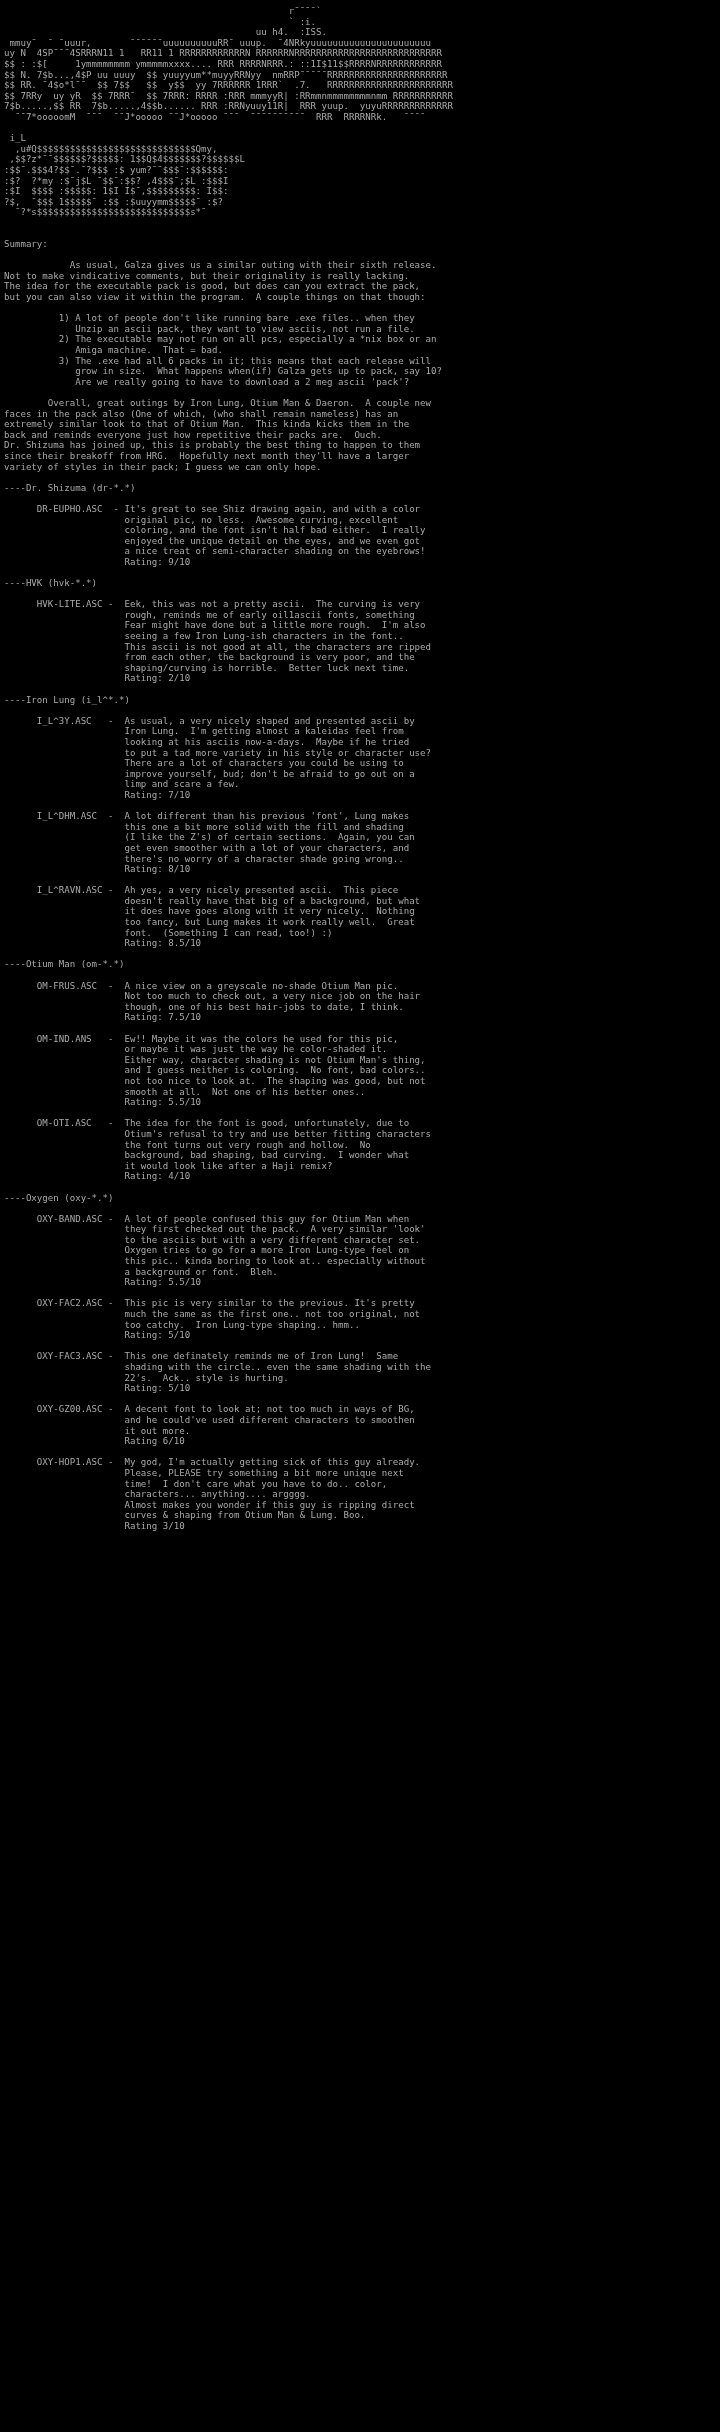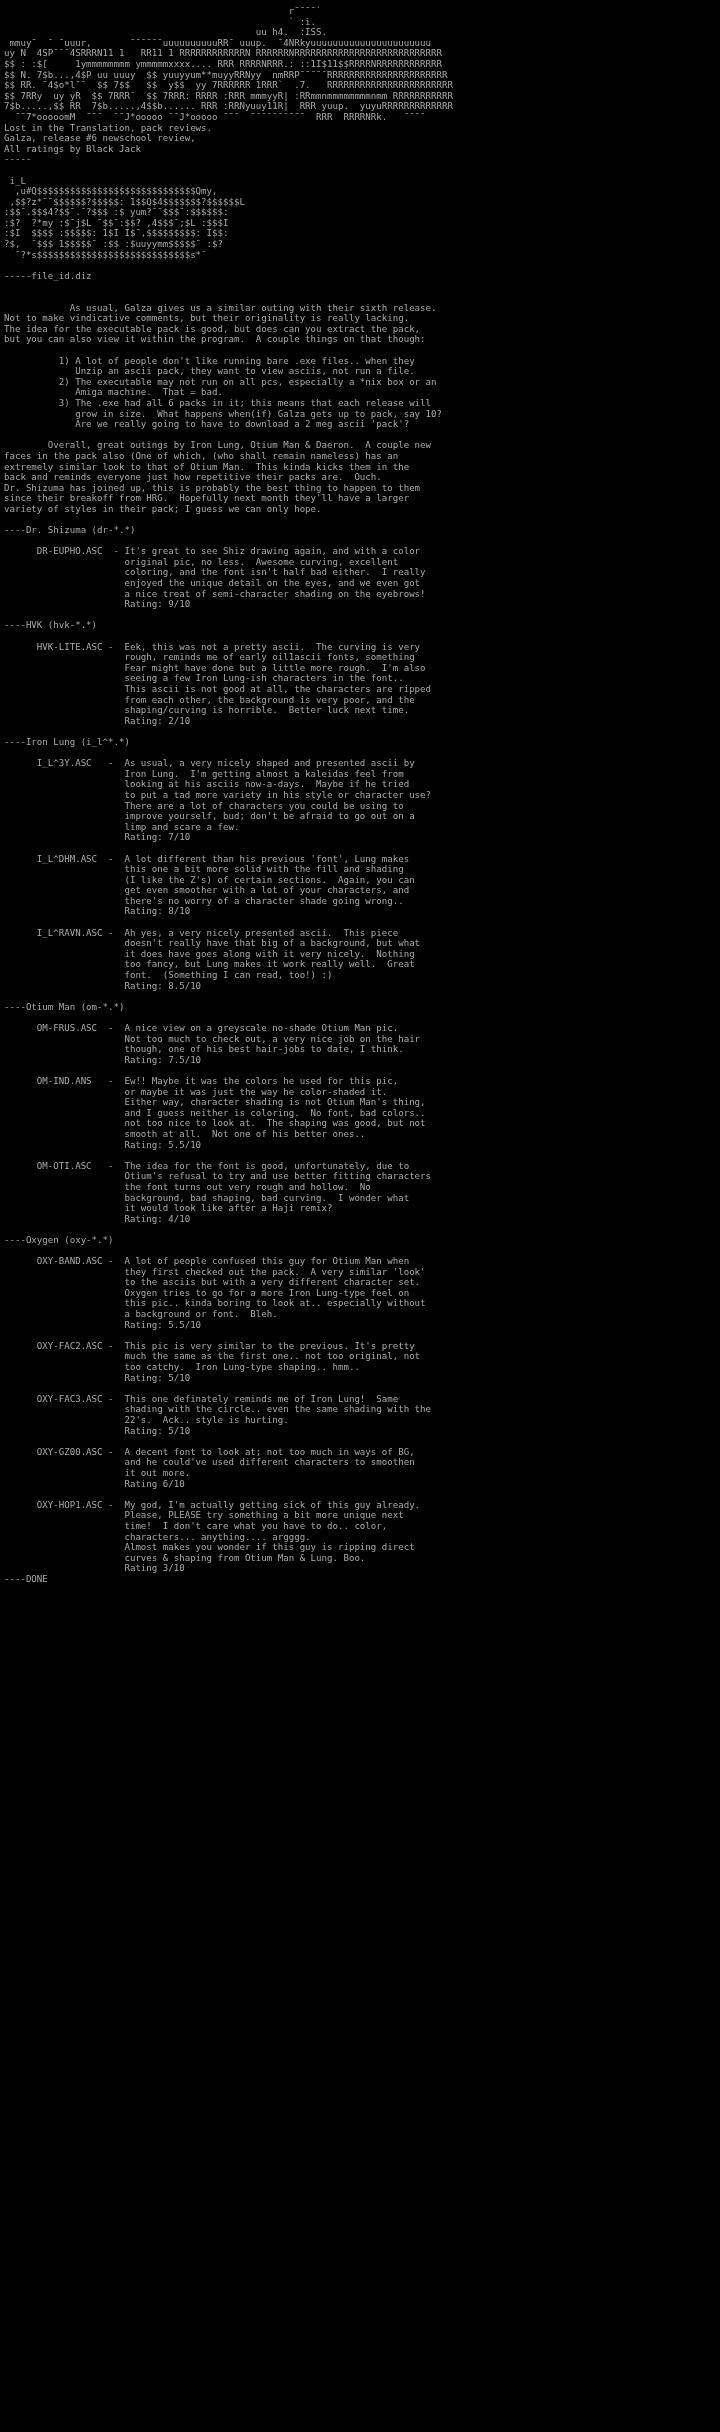--- a/index.html
+++ b/index.html
@@ -45,42 +45,38 @@
                                               uu h4.  :ISS.                           
  mmuy¯  ¯ ¯uuur,       ¯¯¯¯¯¯uuuuuuuuuuRR¯ uuup.  ¯4NRkyuuuuuuuuuuuuuuuuuuuuuu        
 uy N  4SP¯¯¯4SRRRN11 1   RR11 1 RRRRRRRRRRRRN RRRRRRNRRRRRRRRRRRRRRRRRRRRRRRRRRR      
 $$ : :$[     1ymmmmmmmm ymmmmmxxxx.... RRR RRRRNRRR.: ::1I$11$$RRRRNRRRRRRRRRRRR      
 $$ N. 7$b...,4$P uu uuuy  $$ yuuyyum**muyyRRNyy  nmRRP¯¯¯¯¯RRRRRRRRRRRRRRRRRRRRRR     
 $$ RR. ¯4$o*l¯¯  $$ 7$$   $$  y$$  yy 7RRRRRR 1RRR`  .7.   RRRRRRRRRRRRRRRRRRRRRRR    
 $$ 7RRy  uy yR  $$ 7RRR¯  $$ 7RRR: RRRR :RRR mmmyyR| :RRmmnmmmmmmmmnmm RRRRRRRRRRR    
 7$b.....,$$ RR  7$b.....,4$$b...... RRR :RRNyuuy11R|  RRR yuup.  yuyuRRRRRRRRRRRRR    
   ¯¯7*ooooomM  ¯¯¯  ¯¯J*ooooo ¯¯J*ooooo ¯¯¯  ¯¯¯¯¯¯¯¯¯¯  RRR  RRRRNRk.   ¯¯¯¯         </pre>
 
-  <pre>Lost in the Translation, pack reviews.
-Galza, release #6 newschool review,
-All ratings by Black Jack
------</pre>
 
   <div class="spacer"></div>
 
   <pre> i_L
   ,u#Q$$$$$$$$$$$$$$$$$$$$$$$$$$$$$Qmy,
  ,$$?z*¯¯$$$$$$?$$$$$: 1$$Q$4$$$$$$$?$$$$$$L
 :$$¯.$$$4?$$¯.¯?$$$ :$ yum?¯¯$$$¯:$$$$$$:
 :$?  ?*my :$¯j$L ¯$$¯:$$? ,4$$$¯;$L :$$$I
 :$I  $$$$ :$$$$$: 1$I I$¯,$$$$$$$$$: I$$:
 ?$,  ¯$$$ 1$$$$$¯ :$$ :$uuyymm$$$$$¯ :$?
   ¯?*s$$$$$$$$$$$$$$$$$$$$$$$$$$$$s*¯</pre>
 
   <div class="spacer"></div>
 
-  <pre>-----file_id.diz</pre>
-
-  <div class="spacer"></div>
-
+
+  <div class="spacer"></div>
+
+  <pre>Summary:</pre>
 
   <div class="spacer"></div>
 
   <pre>            As usual, Galza gives us a similar outing with their sixth release.
 Not to make vindicative comments, but their originality is really lacking.
 The idea for the executable pack is good, but does can you extract the pack,
 but you can also view it within the program.  A couple things on that though:</pre>
 
   <div class="spacer"></div>
 
@@ -198,15 +194,14 @@
 
       OXY-HOP1.ASC -  My god, I'm actually getting sick of this guy already.
                       Please, PLEASE try something a bit more unique next
                       time!  I don't care what you have to do.. color,
                       characters... anything.... argggg.
                       Almost makes you wonder if this guy is ripping direct
                       curves &amp; shaping from Otium Man &amp; Lung. Boo.
                       Rating 3/10
 </pre>
 
-  <pre>----DONE</pre>
 
 </div>
 
 </body></html>

